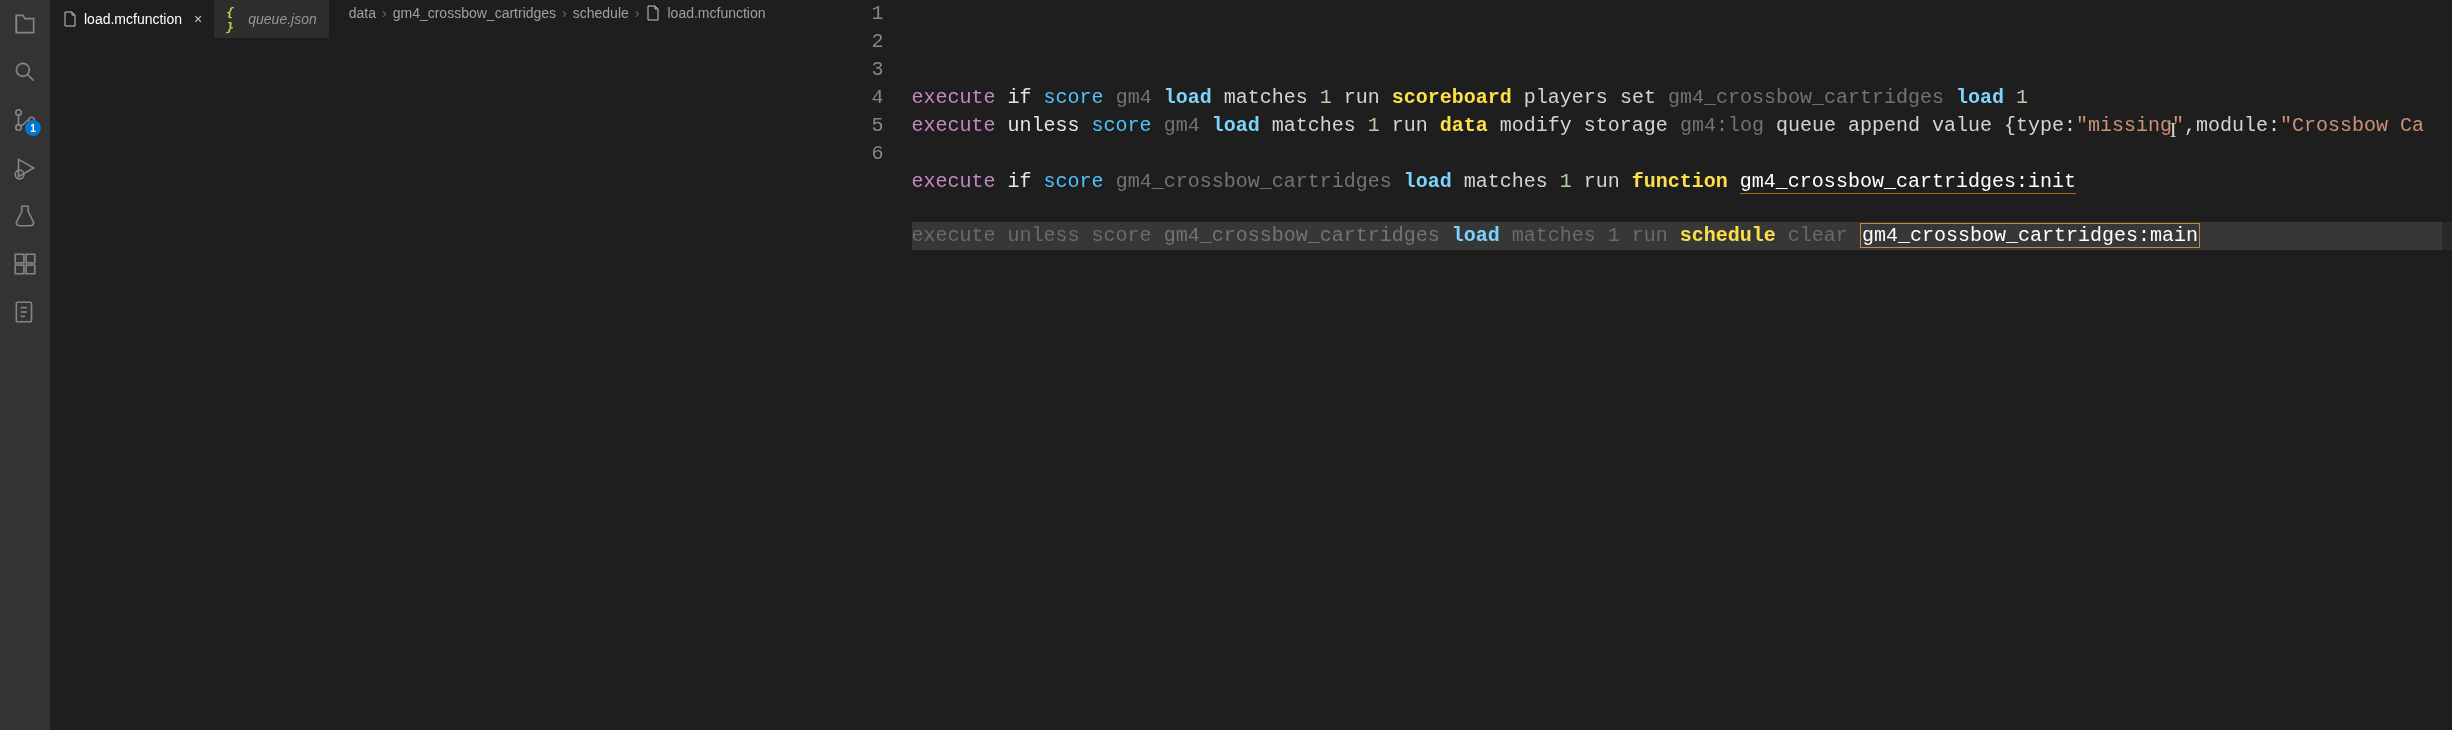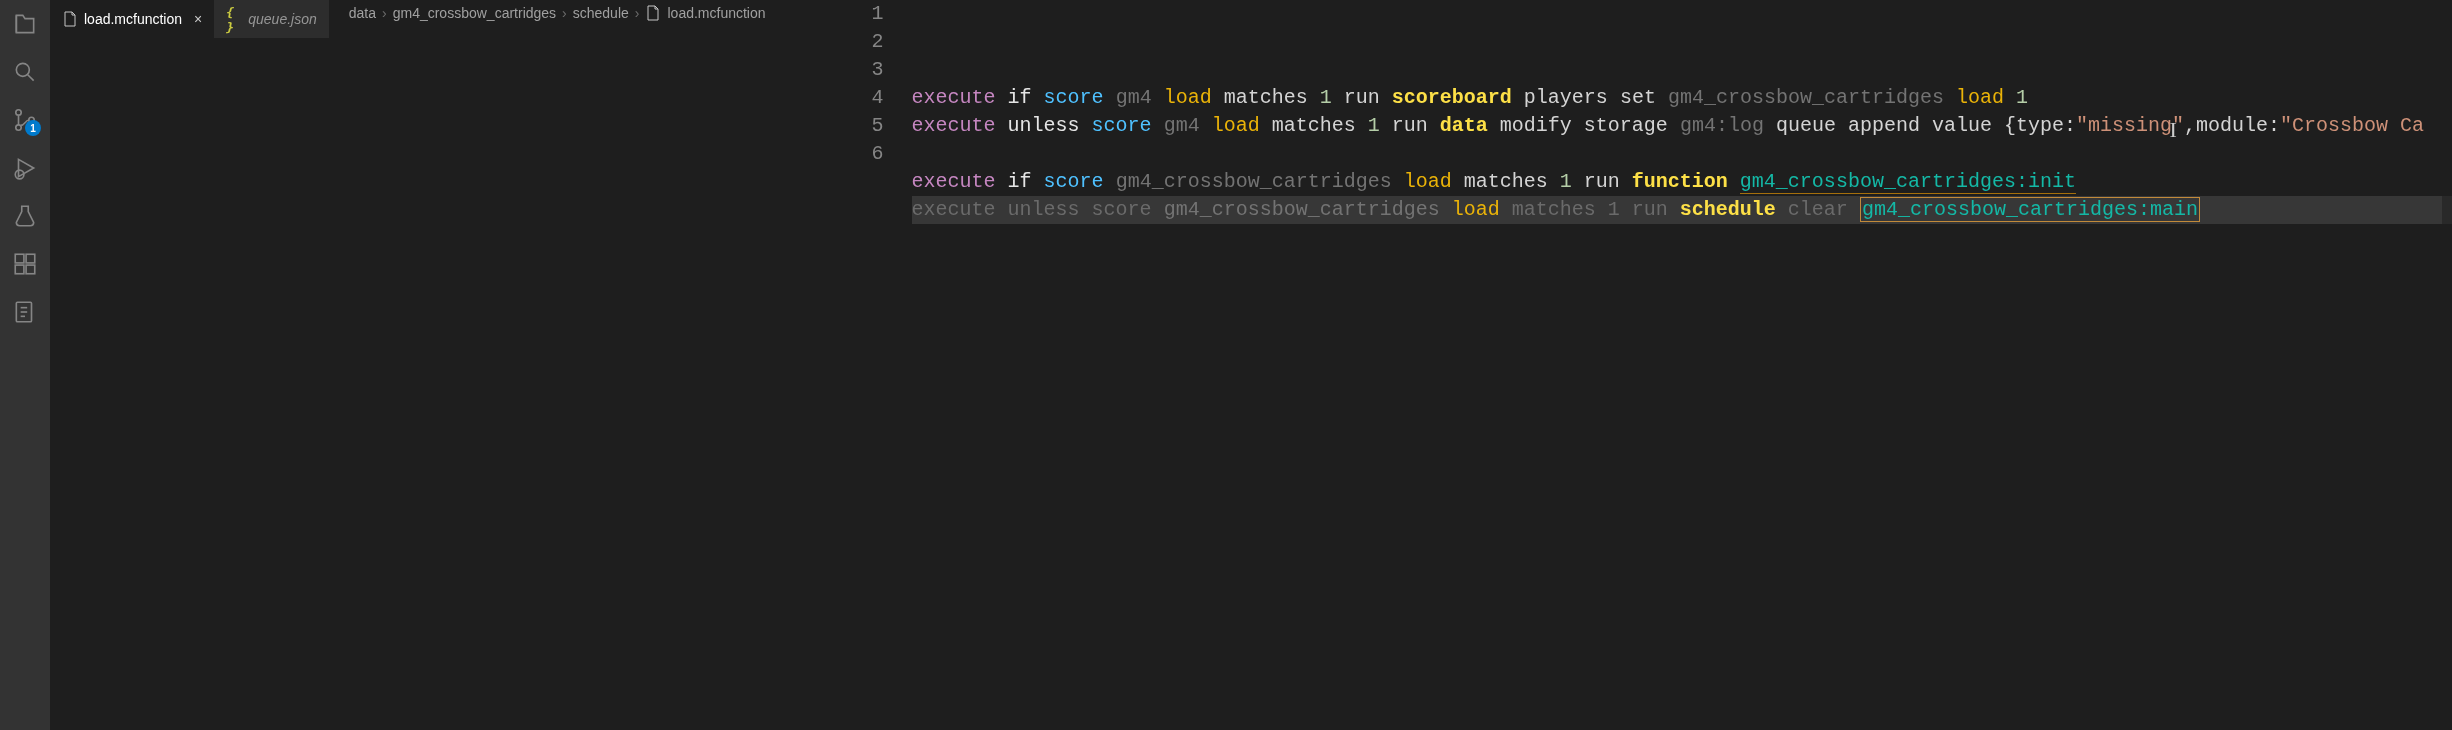--- a/index.html
+++ b/index.html
@@ -104,41 +104,42 @@
 }
 .gutter div { height: 28px; }
 .code {
   flex: 1;
   white-space: pre;
   position: relative;
 }
 .code-line { height: 28px; position: relative; }
 .code-line.highlighted {
   background: rgba(255,255,255,0.05);
+  margin-top: 26px;
 }
 .highlighted-bg {
   position: absolute;
   left: 0;
   right: 10px;
   height: 28px;
   background: rgba(93,93,93,0.28);
   z-index: 0;
 }
 .code-line span { position: relative; z-index: 1; }
 
 .kw-exec { color: #c586c0; }
 .kw-cond { color: #e5e5e5; }
 .kw-sub { color: #4fc1ff; }
-.ident { color: #14b8a6; text-align: right; }
+.ident { color: #ffffff; text-align: right; }
 .ident-red { color: #737373; }
 .val { color: #ce9178; }
 .num { color: #b5cea8; }
 .cmd { color: #fde047; font-weight: bold; }
 .plain { color: #d4d4d4; }
-.store { color: #eab308; }
+.store { color: #7dd3fc; font-weight: bold; }
 .dim { color: #6a6a6a; }
 .ns-under {
   border-bottom: 1px solid rgba(255,165,0,0.6);
 }
 .ns-boxed {
   border: 1px solid #c28a3a;
   padding: 0 1px;
 }
 .text-cursor-icon {
   position: absolute;

